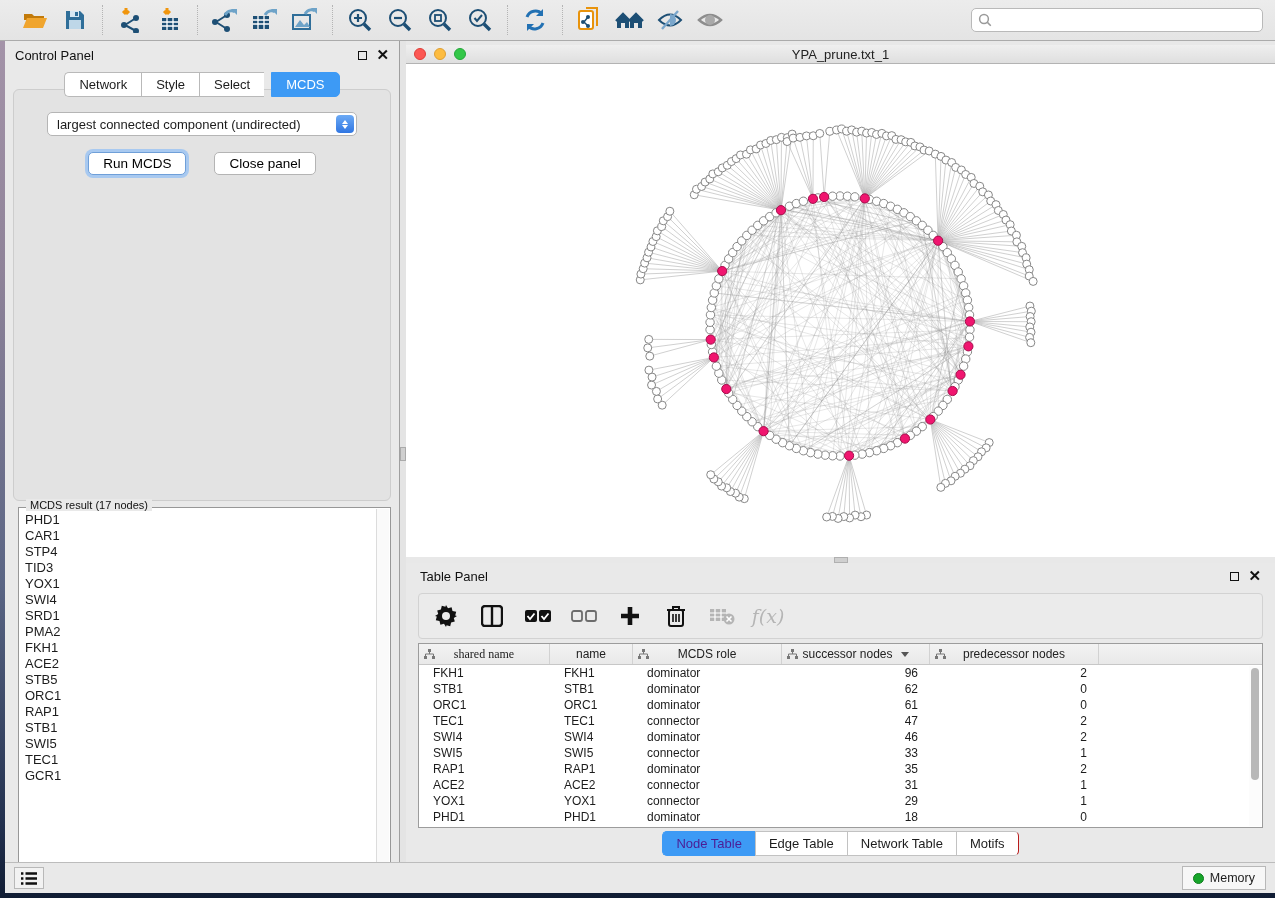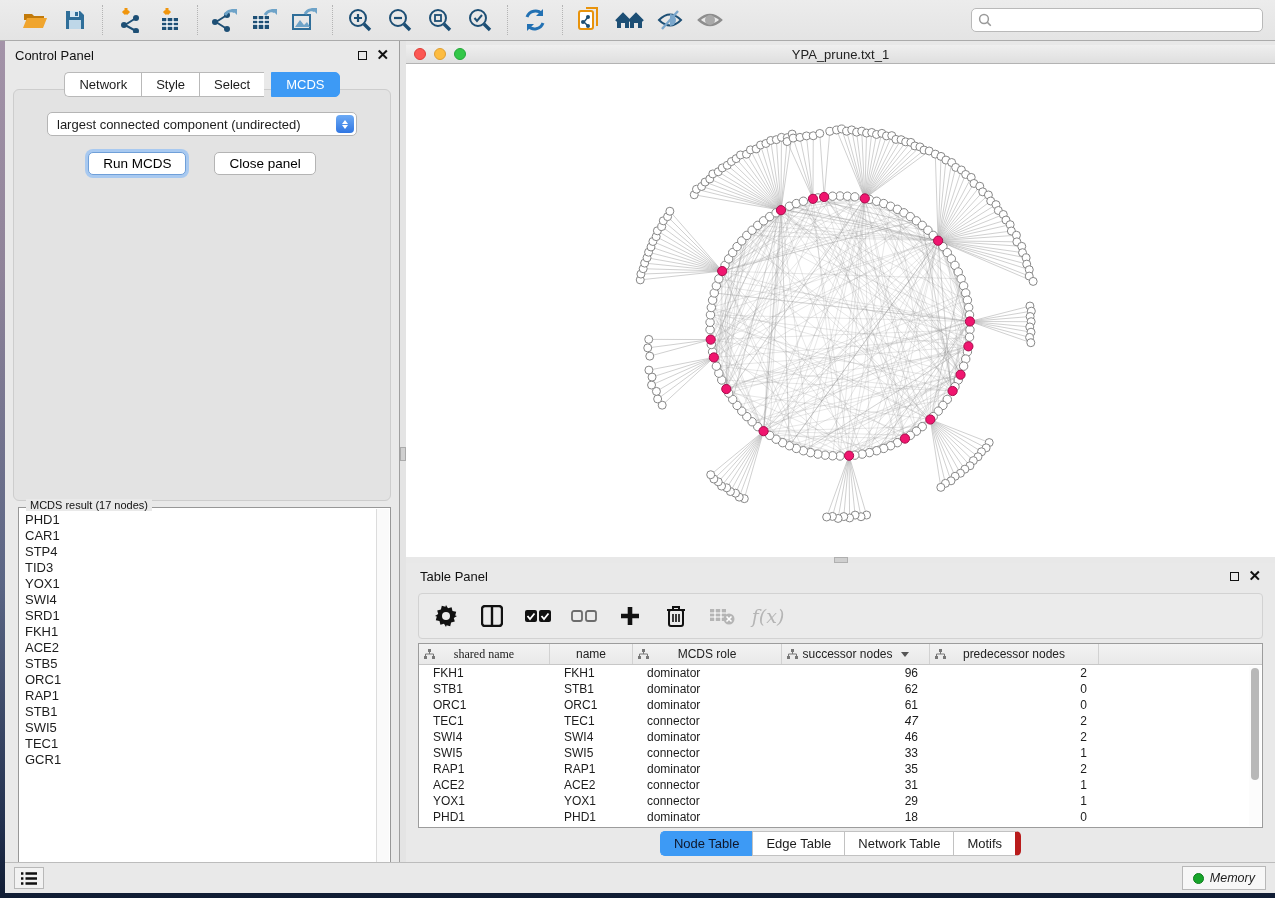--- a/index.html
+++ b/index.html
@@ -107,26 +107,26 @@
   .trow { display:flex; height:16px; font-size:12px; }
   .td { padding:1px 6px 0 14px; white-space:nowrap; overflow:hidden; }
   .td.num { text-align:right; padding-right:12px; }
   .table-scroll { position:absolute; top:22px; bottom:1px; right:1px; width:12px; background:#fcfcfc; }
   .table-thumb { position:absolute; top:2px; left:2px; width:8px; height:112px; background:#b8b8b8; border-radius:4px; }
 
   .tp-tabs { position:absolute; left:0; right:0; top:268px; display:flex; justify-content:center; }
   .table-tab { padding:4px 13px; background:#fff; border:1px solid #c2c2c2; border-right:none;
     font-size:13px; }
   .table-tab:first-child { border-radius:5px 0 0 5px; }
-  .table-tab:last-child { border-right:6px solid #b91c1c; border-radius:0 5px 5px 0; }
-  .table-tab.sel { background:#3d9af5; border-color:#3d9af5; color:#0f172a; }
+  .table-tab:last-child { border-right:1px solid #b91c1c; border-radius:0 5px 5px 0; }
+  .table-tab.sel { background:#3d9af5; border-color:#3d9af5; color:#4c1d95; }
 
   
   .status-bar { position:absolute; left:5px; top:862px; width:1270px; height:31px;
-    background:#e9e9e9; border-top:1px solid #bcbcbc;font-style:italic; }
+    background:#e9e9e9; border-top:1px solid #bcbcbc; }
   .menu-btn { position:absolute; left:9px; top:4px; width:30px; height:22px; background:#f2f2f2;
     border:1px solid #b8b8b8; display:flex; align-items:center; justify-content:center; }
   .memory-btn { position:absolute; right:9px; top:3px; height:24px; background:#f7f7f7;
     border:1px solid #b8b8b8; display:flex; align-items:center; gap:6px; padding:0 10px; font-size:12.5px; }
   .mem-dot { width:11px; height:11px; border-radius:50%; background:#17a52a; border:1px solid #0d7d1d; }
 
   .icon-stroke { fill:none; stroke:#1d4f75; stroke-width:2; }
 </style>
 </head>
 <body>
@@ -355,20 +355,21 @@
     <div class="result-box">
       <span class="result-legend">MCDS result (17 nodes)</span>
       <div class="result-list">
           <div class="list-item">PHD1</div>
           <div class="list-item">CAR1</div>
           <div class="list-item">STP4</div>
           <div class="list-item">TID3</div>
           <div class="list-item">YOX1</div>
           <div class="list-item">SWI4</div>
           <div class="list-item">SRD1</div>
+          <div class="list-item">PMA2</div>
           <div class="list-item">FKH1</div>
           <div class="list-item">ACE2</div>
           <div class="list-item">STB5</div>
           <div class="list-item">ORC1</div>
           <div class="list-item">RAP1</div>
           <div class="list-item">STB1</div>
           <div class="list-item">SWI5</div>
           <div class="list-item">TEC1</div>
           <div class="list-item">GCR1</div>
         </div>
@@ -1233,21 +1234,21 @@
             <div class="td" style="width: 131px;">ORC1</div>
             <div class="td" style="width: 83px;">ORC1</div>
             <div class="td" style="width: 149px;">dominator</div>
             <div class="td num" style="width: 148px;">61</div>
             <div class="td num" style="width: 169px;">0</div>
           </div>
           <div class="trow">
             <div class="td" style="width: 131px;">TEC1</div>
             <div class="td" style="width: 83px;">TEC1</div>
             <div class="td" style="width: 149px;">connector</div>
-            <div class="td num" style="width: 148px; font-style: italic;">47</div>
+            <div class="td num" style="width: 148px;">47</div>
             <div class="td num" style="width: 169px;">2</div>
           </div>
           <div class="trow">
             <div class="td" style="width: 131px;">SWI4</div>
             <div class="td" style="width: 83px;">SWI4</div>
             <div class="td" style="width: 149px;">dominator</div>
             <div class="td num" style="width: 148px;">46</div>
             <div class="td num" style="width: 169px;">2</div>
           </div>
           <div class="trow">

